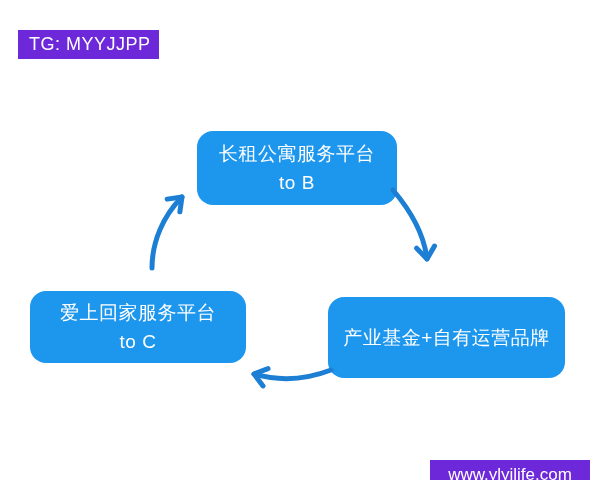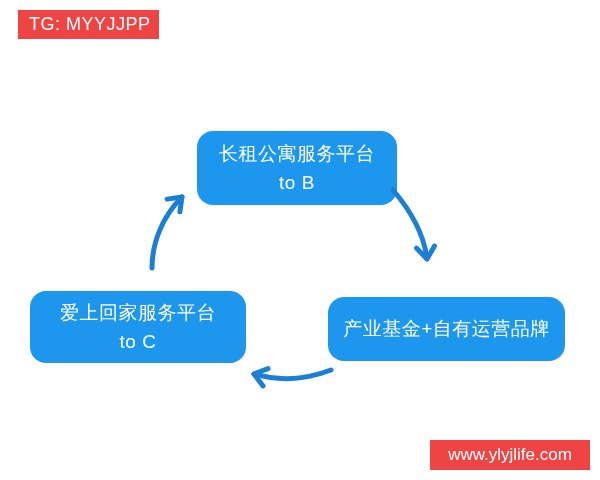--- a/index.html
+++ b/index.html
@@ -10,25 +10,26 @@
   }
   .canvas {
     position: relative;
     width: 600px;
     height: 480px;
     background: #ffffff;
     overflow: hidden;
   }
   .gray-label {
     position: absolute;
-    background: #ef4444;
+    background: #6d28d9;
     color: #ffffff;
     display: flex;
     align-items: center;
     white-space: nowrap;
+    margin-top: 20px;
   }
   .tg-label {
     left: 18px;
     top: 10px;
     width: 130px;
     height: 29px;
     padding-left: 11px;
     font-size: 18px;
     letter-spacing: 0.5px;
   }
@@ -49,21 +50,21 @@
     flex-direction: column;
     align-items: center;
     justify-content: center;
     text-align: center;
     font-size: 19px;
     line-height: 1.55;
     letter-spacing: 0.5px;
   }
   .node-top   { left: 197px; top: 93px;  width: 200px; height: 74px; margin-top: 38px; }
   .node-left  { left: 30px;  top: 291px; width: 216px; height: 72px; }
-  .node-right { left: 328px; top: 297px; width: 237px; height: 64px; }
+  .node-right { left: 328px; top: 297px; width: 237px; height: 81px; }
   .arrow-layer {
     position: absolute;
     left: 0; top: 0;
     width: 600px;
     height: 480px;
     pointer-events: none;
   }
 </style>
 </head>
 <body>

